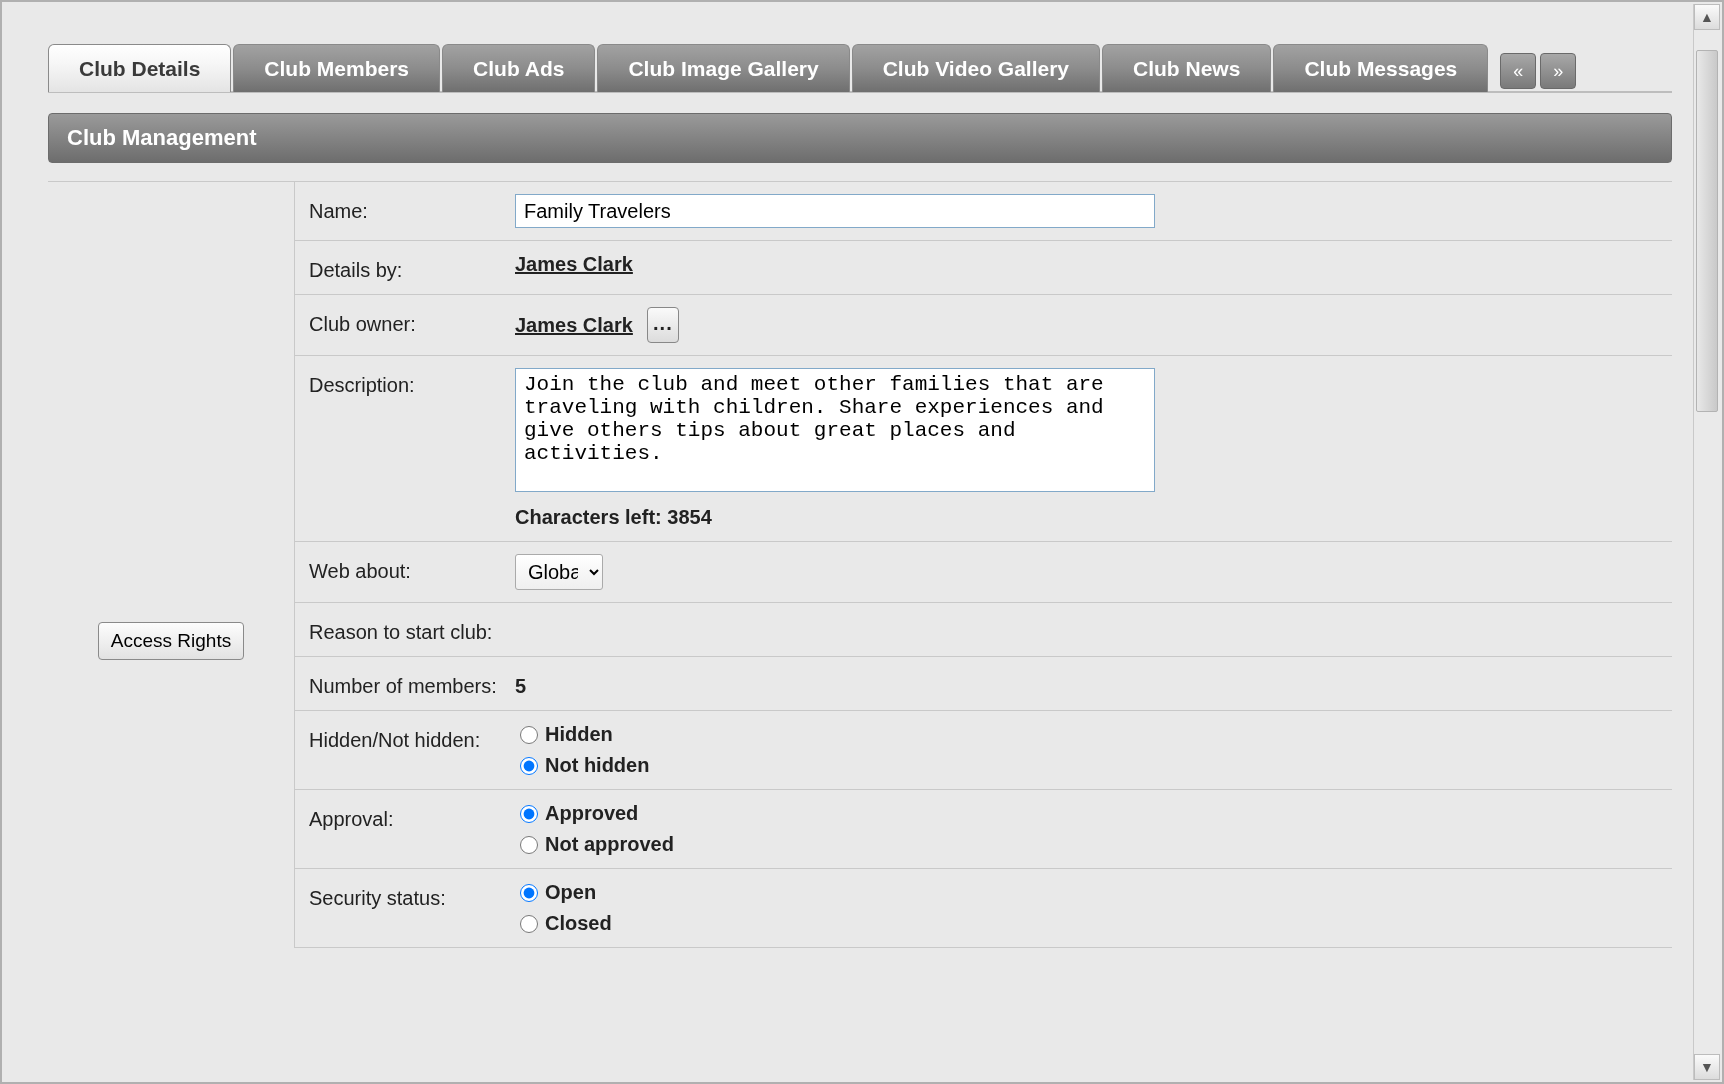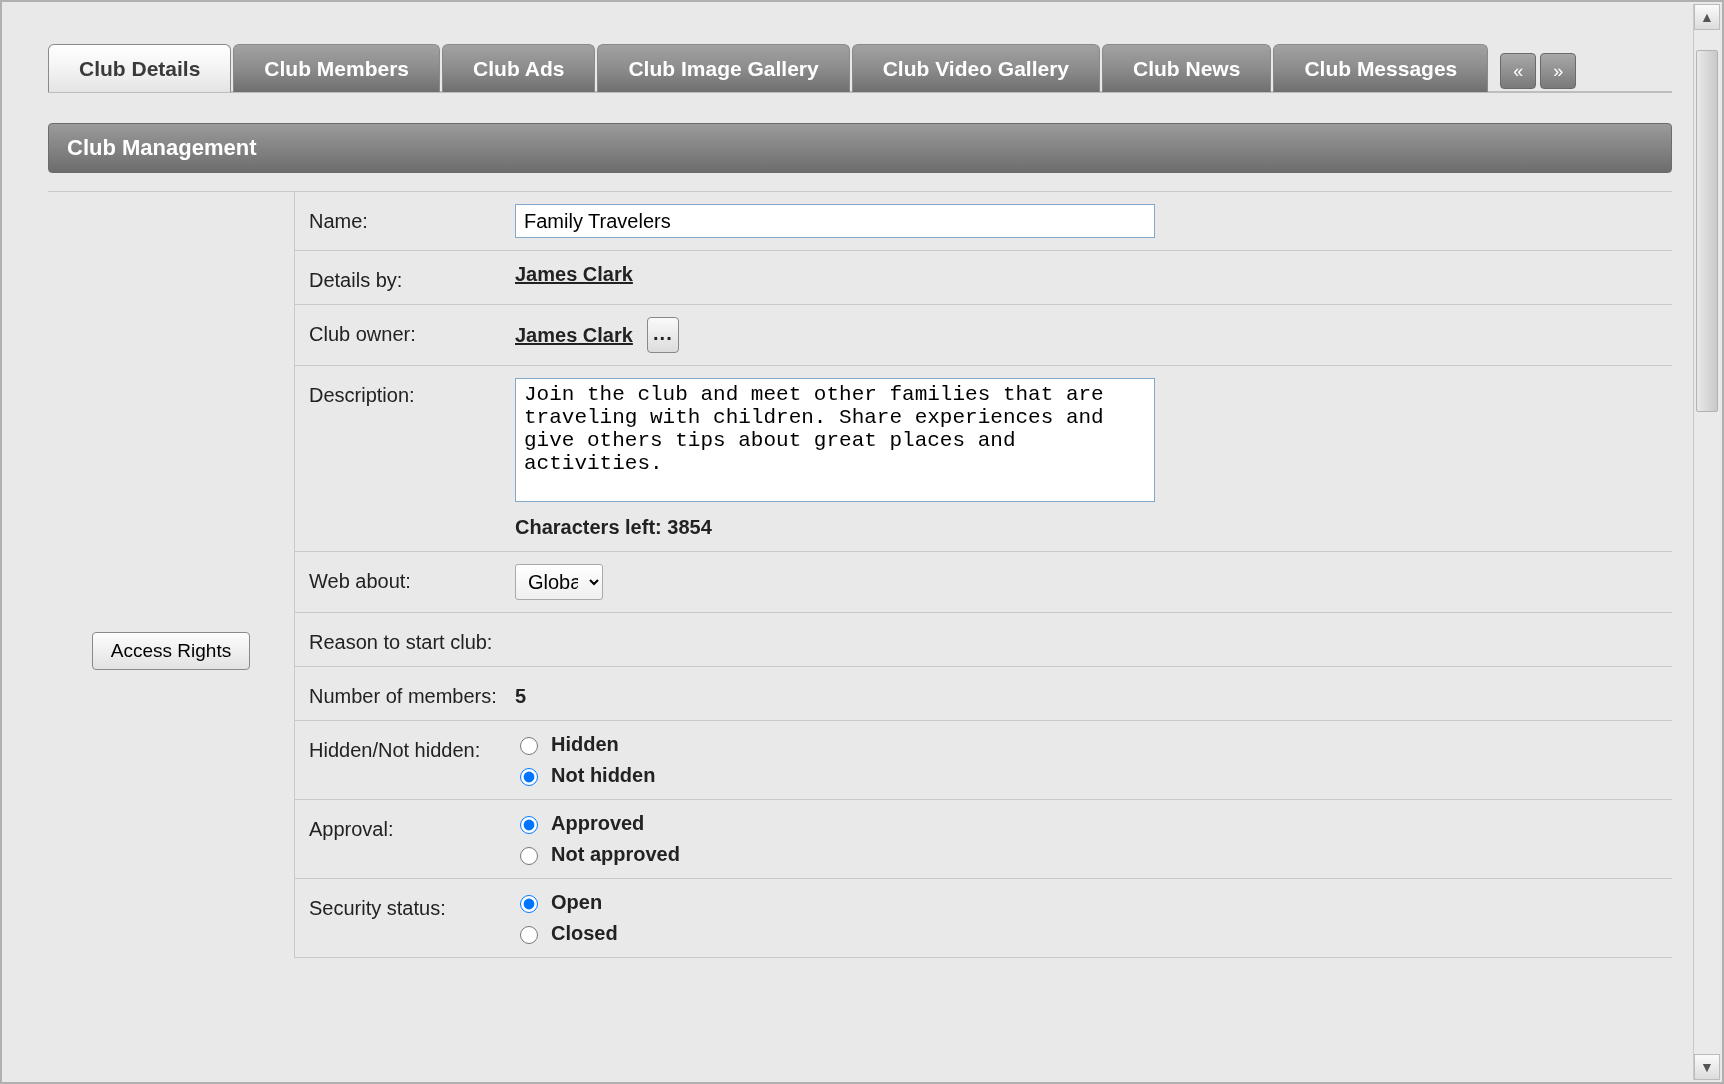--- a/index.html
+++ b/index.html
@@ -79,21 +79,21 @@
     font-size: 18px;
     cursor: pointer;
   }
   .tab-underline {
     height: 0;
     border-top: 2px solid #bdbdbd;
     margin-top: -1px;
   }
   
   .section-bar {
-    margin-top: 30px;
+    margin-top: 20px;
     height: 48px;
     border-radius: 4px;
     background: linear-gradient(to bottom, #9a9a9a, #6d6d6d);
     color: #ffffff;
     font-weight: bold;
     font-size: 22px;
     display: flex;
     align-items: center;
     padding-left: 18px;
     border: 1px solid #6c6c6c;
@@ -107,21 +107,21 @@
   }
   .side-col {
     width: 246px;
     border-top: 1px solid #c9c9c9;
     padding-top: 440px;
     display: flex;
     justify-content: center;
   }
   .side-btn {
     height: 38px;
-    width: 158px;
+    width: 146px;
     border: 1px solid #8a8a8a;
     border-radius: 4px;
     background: linear-gradient(to bottom, #fdfdfd, #e2e2e2);
     font-size: 19px;
     cursor: pointer;
   }
   .form-col {
     flex: 1;
     border-left: 1px solid #c9c9c9;
     border-top: 1px solid #c9c9c9;
@@ -196,22 +196,22 @@
     height: 36px;
     font-size: 20px;
     padding: 2px 8px;
     border: 1px solid #aaa;
     border-radius: 3px;
     background: linear-gradient(to bottom, #ffffff, #efefef);
     width: 88px;
   }
   .radio-line {
     display: flex;
-    align-items: center;
-    gap: 10px;
+    align-items: flex-start;
+    gap: 4px;
     font-weight: bold;
     font-size: 20px;
   }
   input[type=radio] {
     width: 18px;
     height: 18px;
   }
 
   
   .outer-scrollbar {

